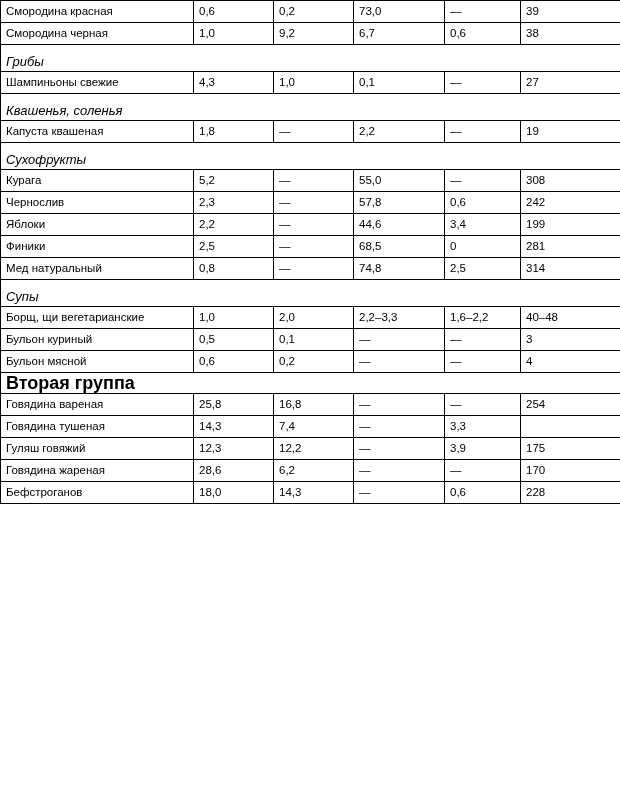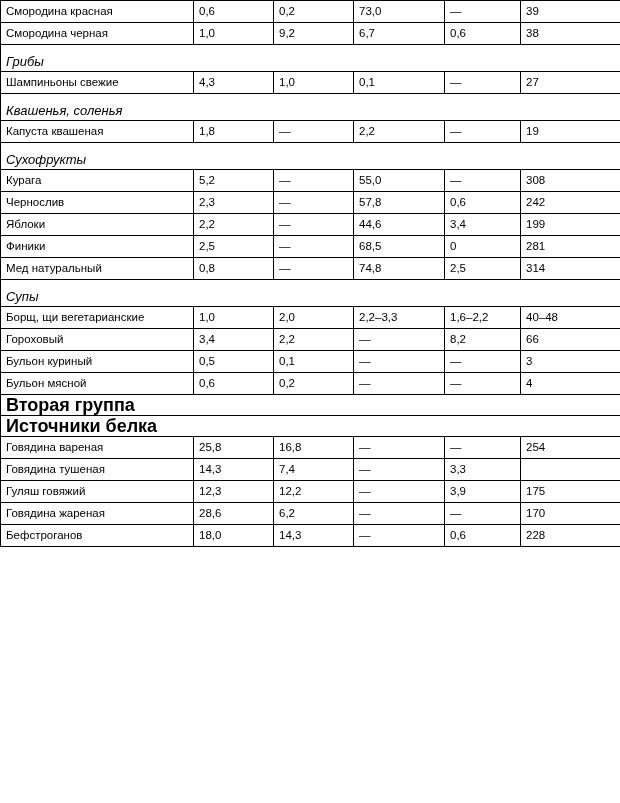--- a/index.html
+++ b/index.html
@@ -162,48 +162,37 @@
       </tr>
       <tr class="">
         <td>Борщ, щи вегетарианские</td>
         <td class="val">1,0</td>
         <td class="val">2,0</td>
         <td class="val">2,2–3,3</td>
         <td class="val">1,6–2,2</td>
         <td class="val">40–48</td>
       </tr>
       <tr class="">
-        <td>Гороховый</td>
-        <td class="val">3,4</td>
-        <td class="val">2,2</td>
-        <td class="val">—</td>
-        <td class="val">8,2</td>
-        <td class="val">66</td>
-      </tr>
-      <tr class="">
         <td>Бульон куриный</td>
         <td class="val">0,5</td>
         <td class="val">0,1</td>
         <td class="val">—</td>
         <td class="val">—</td>
         <td class="val">3</td>
       </tr>
       <tr class="">
         <td>Бульон мясной</td>
         <td class="val">0,6</td>
         <td class="val">0,2</td>
         <td class="val">—</td>
         <td class="val">—</td>
         <td class="val">4</td>
       </tr>
       <tr class="section-bold">
         <td colspan="6">Вторая группа</td>
-      </tr>
-      <tr class="section-bold">
-        <td colspan="6">Источники белка</td>
       </tr>
       <tr class="">
         <td>Говядина вареная</td>
         <td class="val">25,8</td>
         <td class="val">16,8</td>
         <td class="val">—</td>
         <td class="val">—</td>
         <td class="val">254</td>
       </tr>
       <tr class="">

